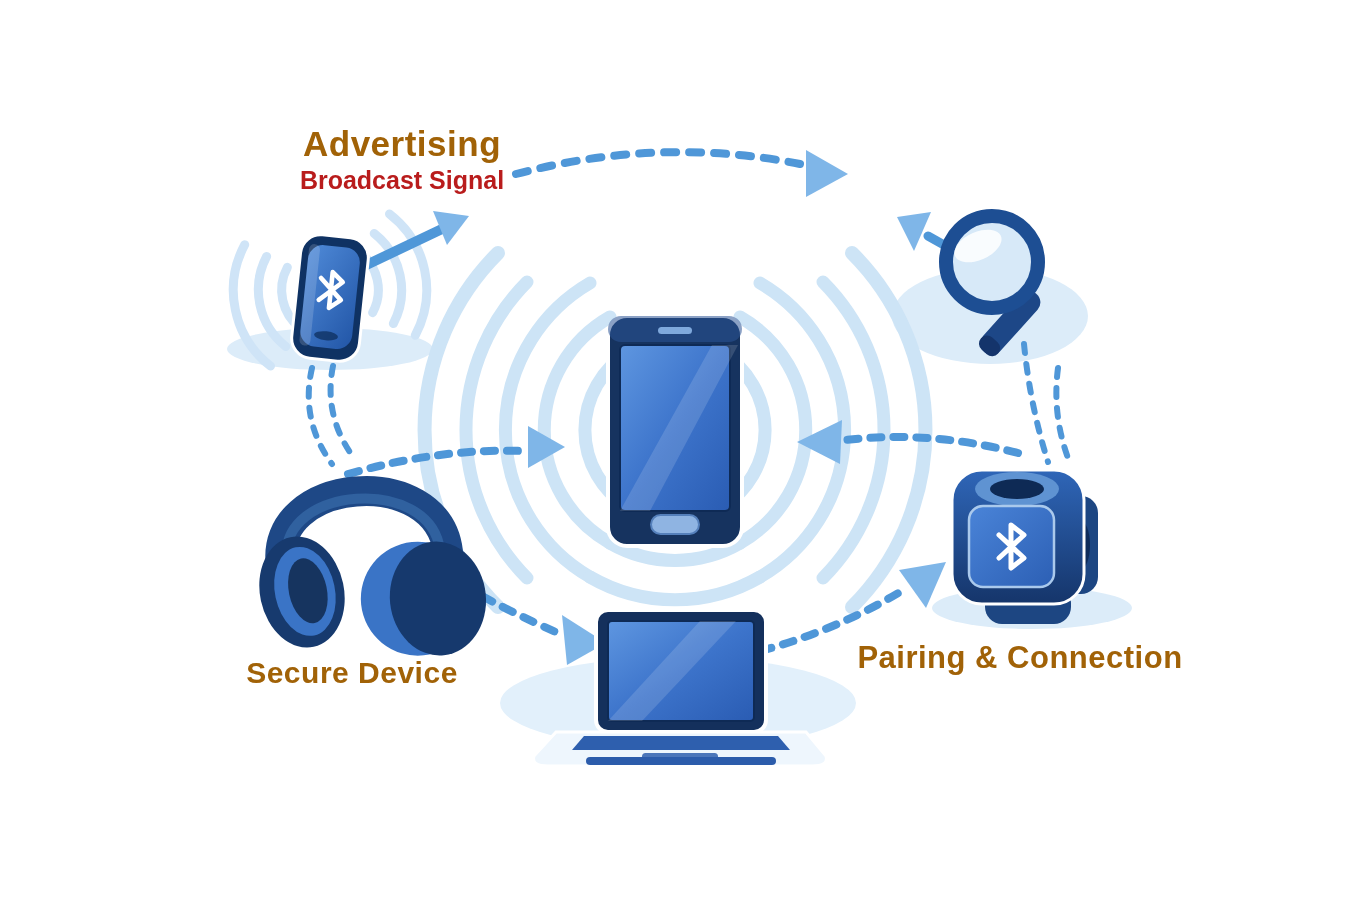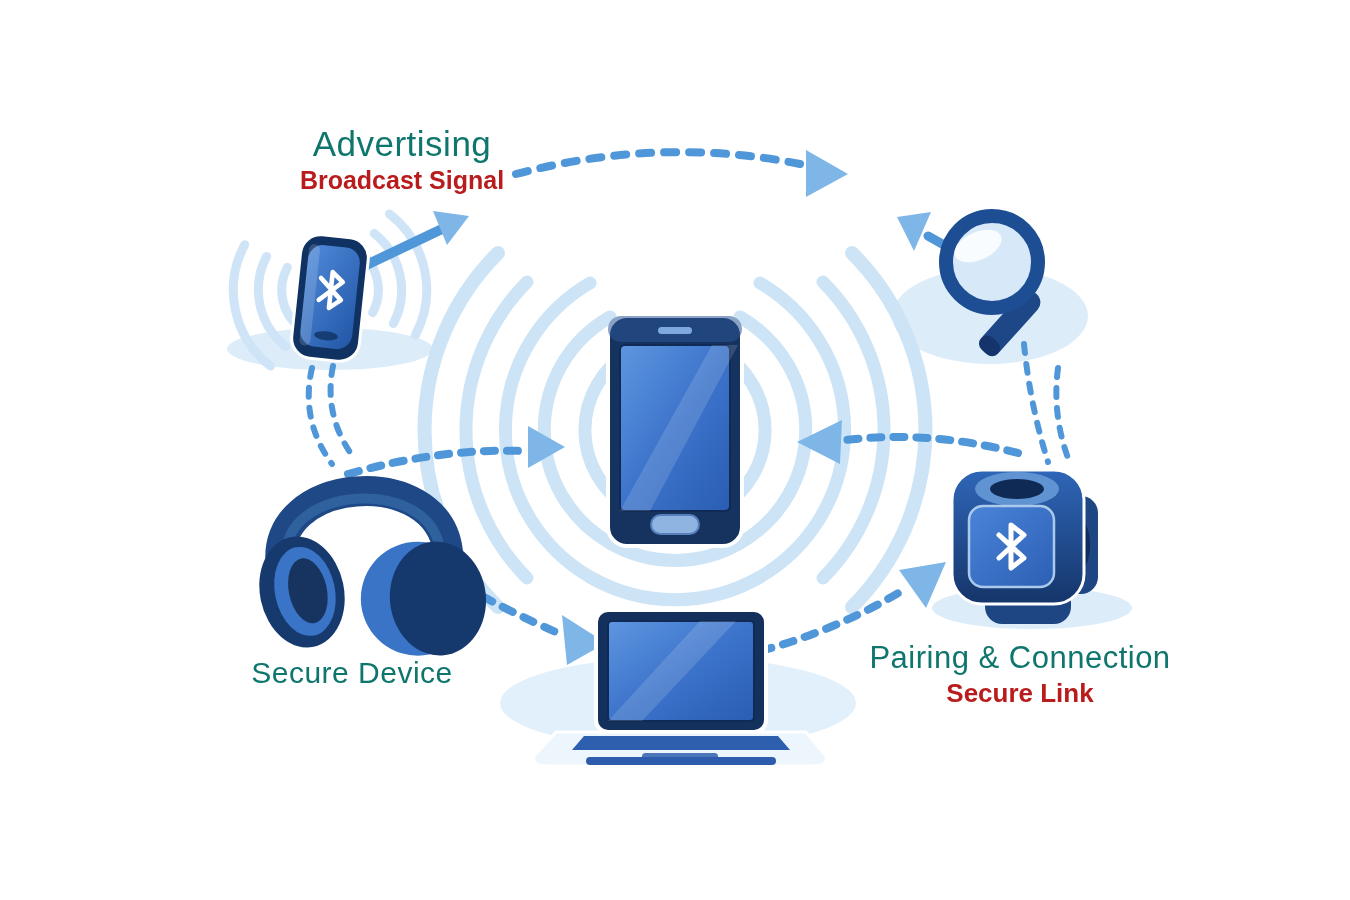--- a/index.html
+++ b/index.html
@@ -3,21 +3,21 @@
 <meta charset="utf-8">
 <style>
   html,body{margin:0;padding:0;background:#ffffff;}
   .stage{
     position:relative;width:1350px;height:900px;background:#ffffff;overflow:hidden;
     font-family:"Liberation Sans",sans-serif;
   }
   .scene{position:absolute;inset:0;}
   .label-block{position:absolute;transform:translateX(-50%);text-align:center;white-space:nowrap;}
   .label-title{
-    font-weight:400;color:#0f766e;letter-spacing:0.5px;
+    font-weight:700;color:#a16207;letter-spacing:0.5px;
     text-shadow:0 0 6px #fff,0 0 6px #fff,2px 2px 0 #fff,-2px -2px 0 #fff,2px -2px 0 #fff,-2px 2px 0 #fff,0 3px 1px #fff;
   }
   .label-subtitle{
     font-weight:700;color:#b91c1c;margin-top:2px;
     text-shadow:0 0 5px #fff,0 0 5px #fff,2px 2px 0 #fff,-2px -2px 0 #fff,2px -2px 0 #fff,-2px 2px 0 #fff;
   }
   .lb-advertising{left:402px;top:124px;}
   .lb-advertising .label-title{font-size:35px;}
   .lb-advertising .label-subtitle{font-size:25px;}
   .lb-scanning{left:973px;top:124px;}
@@ -201,16 +201,15 @@
     <div class="label-subtitle">Broadcast Signal</div>
   </div>
 
 
   <div class="label-block lb-nearby">
     <div class="label-title">Secure Device</div>
   </div>
 
   <div class="label-block lb-pairing">
     <div class="label-title">Pairing &amp; Connection</div>
-    <div class="label-subtitle">Secure Link</div>
   </div>
 
 </div>
 
 </body></html>

